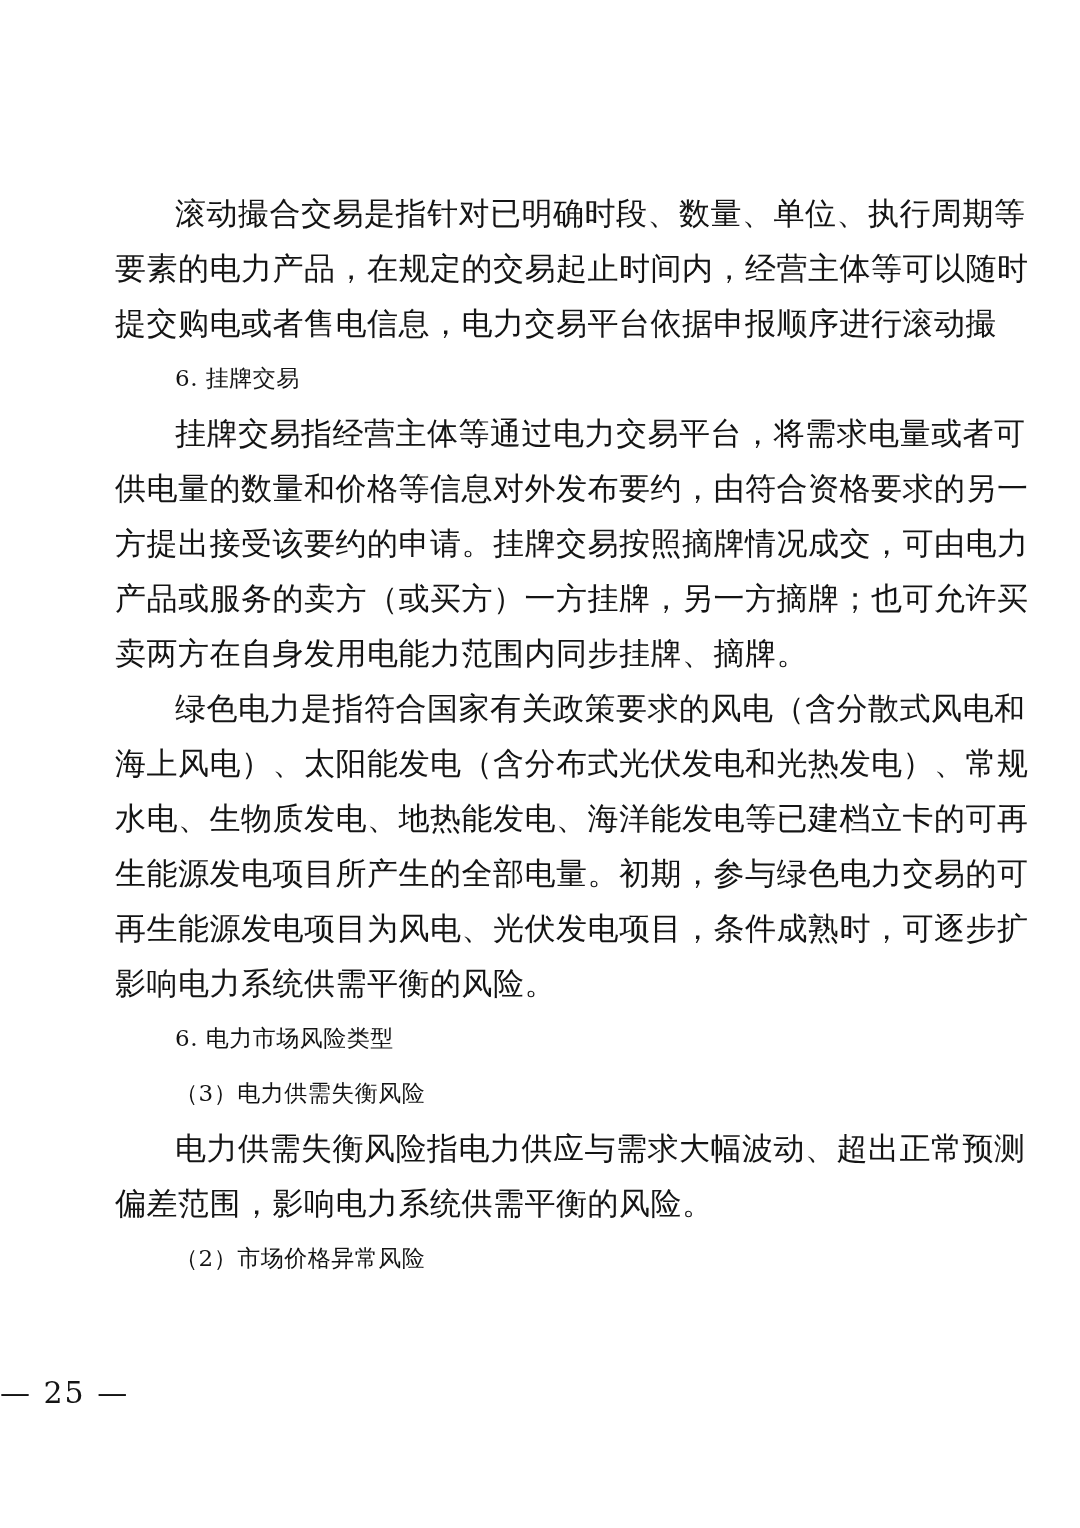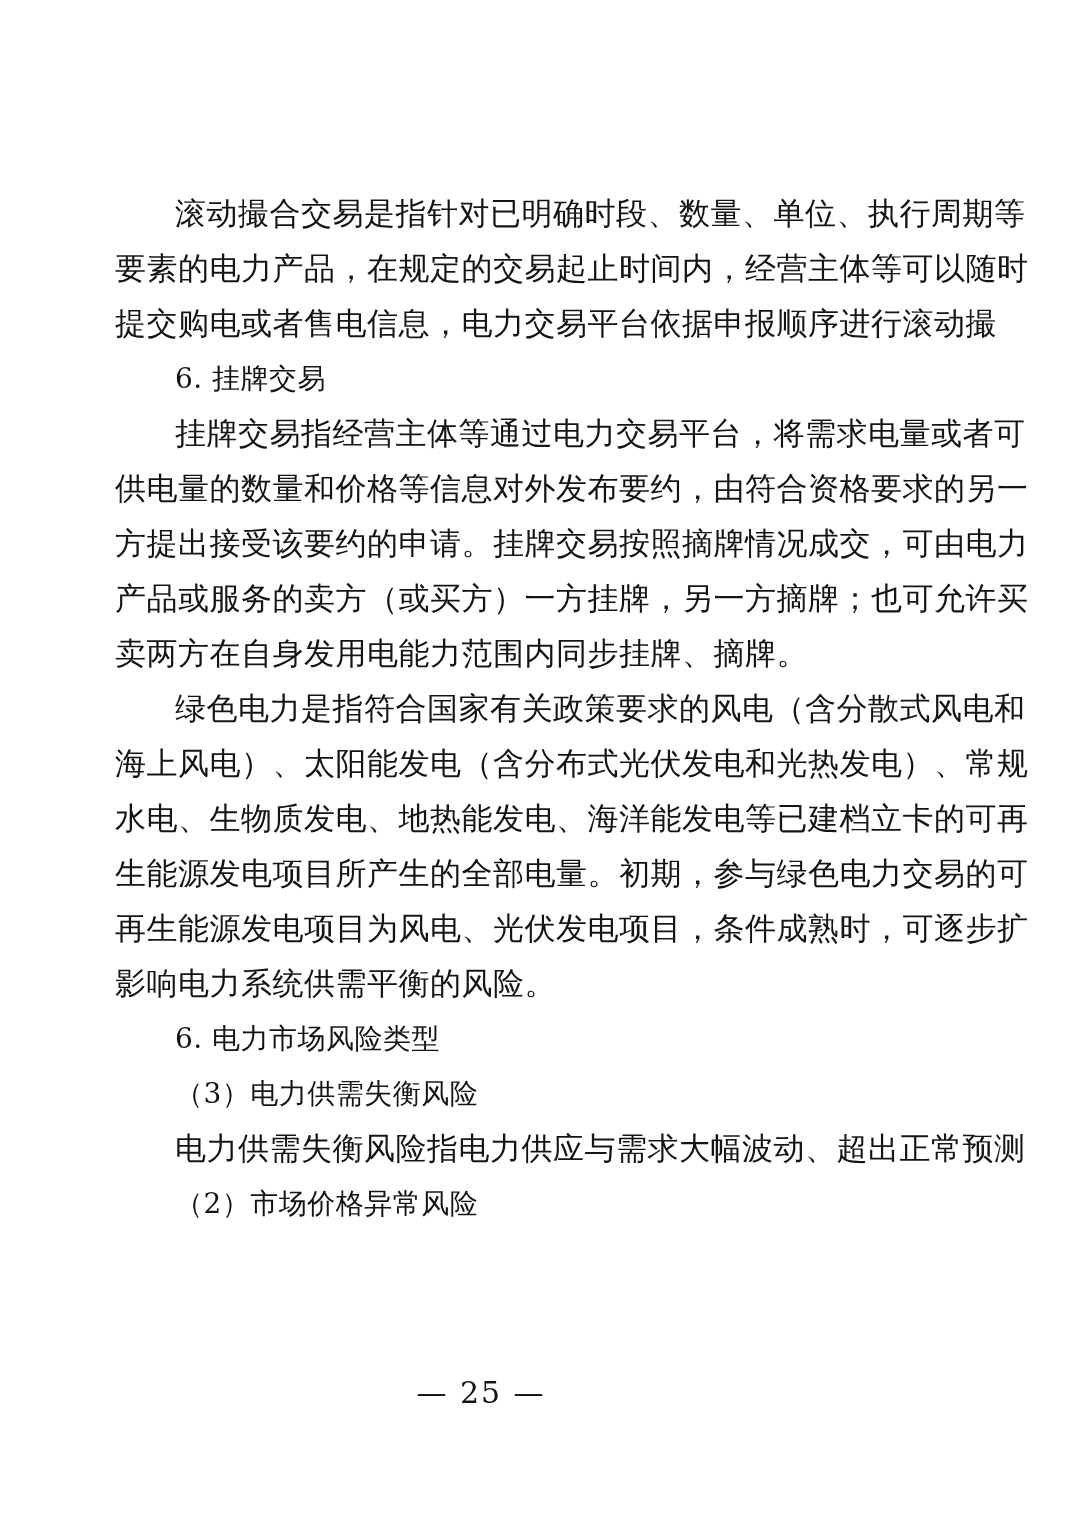--- a/index.html
+++ b/index.html
@@ -48,42 +48,42 @@
   }
 
   
   .indent {
     padding-left: 60px;
   }
 
   
   .heading {
     padding-left: 60px;
-    font-size: 28px;
+    font-size: 23px;
   }
 
   
   #footer {
     position: absolute;
     left: 0;
     top: 1375px;
     width: 1080px;
     text-align: center;
     padding-right: 60px;
     box-sizing: border-box;
   }
   #footer .folio {
     display: inline-block;
     font-size: 30px;
     letter-spacing: 2px;
     color: #141414;
     font-family: "DejaVu Serif", "Liberation Serif", serif;
   }
   
-  #footer { text-align: center; padding-right: 118px; }
+  #footer { text-align: left; padding-right: 118px; }
 </style>
 </head>
 <body>
 
 <div id="page">
 
   <div id="content">
 
     <div class="line justify indent"><span>滚</span><span>动</span><span>撮</span><span>合</span><span>交</span><span>易</span><span>是</span><span>指</span><span>针</span><span>对</span><span>已</span><span>明</span><span>确</span><span>时</span><span>段</span><span>、</span><span>数</span><span>量</span><span>、</span><span>单</span><span>位</span><span>、</span><span>执</span><span>行</span><span>周</span><span>期</span><span>等</span></div>
     <div class="line justify"><span>要</span><span>素</span><span>的</span><span>电</span><span>力</span><span>产</span><span>品</span><span>，</span><span>在</span><span>规</span><span>定</span><span>的</span><span>交</span><span>易</span><span>起</span><span>止</span><span>时</span><span>间</span><span>内</span><span>，</span><span>经</span><span>营</span><span>主</span><span>体</span><span>等</span><span>可</span><span>以</span><span>随</span><span>时</span></div>
@@ -103,20 +103,21 @@
     <div class="line justify"><span>水</span><span>电</span><span>、</span><span>生</span><span>物</span><span>质</span><span>发</span><span>电</span><span>、</span><span>地</span><span>热</span><span>能</span><span>发</span><span>电</span><span>、</span><span>海</span><span>洋</span><span>能</span><span>发</span><span>电</span><span>等</span><span>已</span><span>建</span><span>档</span><span>立</span><span>卡</span><span>的</span><span>可</span><span>再</span></div>
     <div class="line justify"><span>生</span><span>能</span><span>源</span><span>发</span><span>电</span><span>项</span><span>目</span><span>所</span><span>产</span><span>生</span><span>的</span><span>全</span><span>部</span><span>电</span><span>量</span><span>。</span><span>初</span><span>期</span><span>，</span><span>参</span><span>与</span><span>绿</span><span>色</span><span>电</span><span>力</span><span>交</span><span>易</span><span>的</span><span>可</span></div>
     <div class="line justify"><span>再</span><span>生</span><span>能</span><span>源</span><span>发</span><span>电</span><span>项</span><span>目</span><span>为</span><span>风</span><span>电</span><span>、</span><span>光</span><span>伏</span><span>发</span><span>电</span><span>项</span><span>目</span><span>，</span><span>条</span><span>件</span><span>成</span><span>熟</span><span>时</span><span>，</span><span>可</span><span>逐</span><span>步</span><span>扩</span></div>
     <div class="line">影响电力系统供需平衡的风险。</div>
 
     <div class="line heading">6. 电力市场风险类型</div>
 
     <div class="line heading">（3）电力供需失衡风险</div>
 
     <div class="line justify indent"><span>电</span><span>力</span><span>供</span><span>需</span><span>失</span><span>衡</span><span>风</span><span>险</span><span>指</span><span>电</span><span>力</span><span>供</span><span>应</span><span>与</span><span>需</span><span>求</span><span>大</span><span>幅</span><span>波</span><span>动</span><span>、</span><span>超</span><span>出</span><span>正</span><span>常</span><span>预</span><span>测</span></div>
+    <div class="line">偏差范围，影响电力系统供需平衡的风险。</div>
 
     <div class="line heading">（2）市场价格异常风险</div>
   </div>
 
   <div id="footer">
     <span class="folio">— 25 —</span>
   </div>
 
 </div>
 

